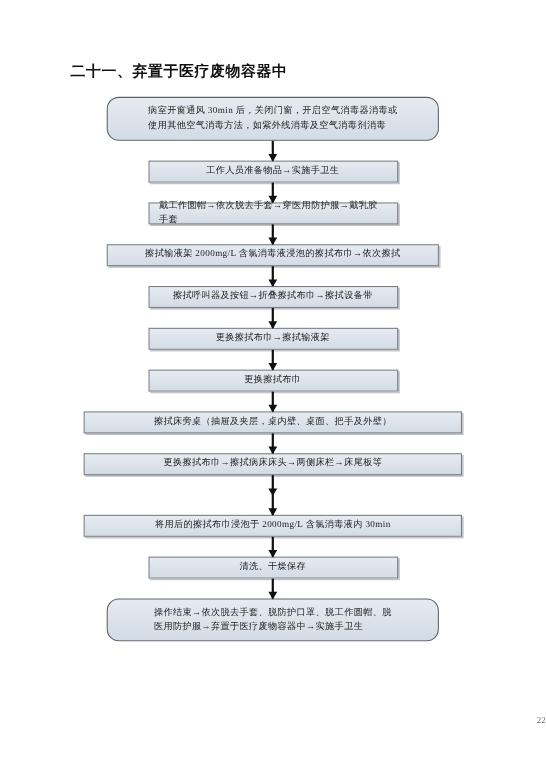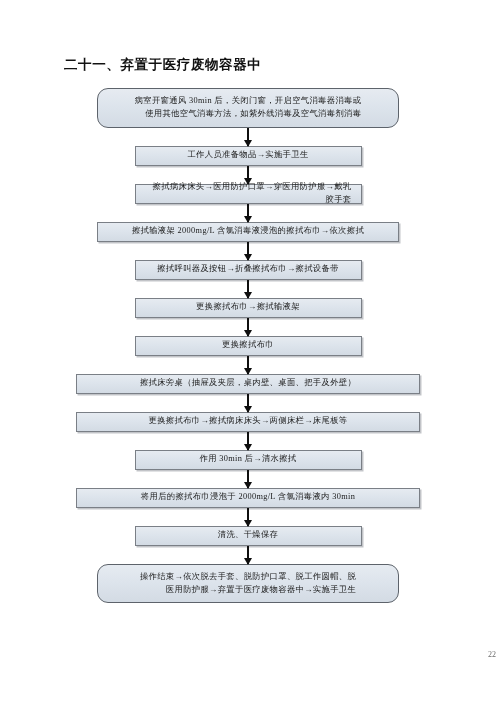--- a/index.html
+++ b/index.html
@@ -52,21 +52,21 @@
     flex-direction: column;
     align-items: center;
     width: 100%;
   }
 
   .node {
     box-sizing: border-box;
     display: flex;
     align-items: center;
     justify-content: center;
-    text-align: right;
+    text-align: left;
     color: #1a1a1a;
     font-size: 8.3px;
     line-height: 1.55;
     letter-spacing: 0.35px;
     background: linear-gradient(180deg, #e6ebf1 0%, #dde4ec 45%, #d3dbe4 100%);
     border: 1px solid #7a7f86;
     box-shadow: 1.5px 1.5px 0 rgba(120,125,132,0.45);
     padding: 3px 9px;
     font-family: "Liberation Serif", "DejaVu Serif", serif;
   }
@@ -148,21 +148,21 @@
 
     <div class="node-wrap">
       <div class="node rect w-md">
         <span class="node-text">工作人员准备物品→实施手卫生</span>
       </div>
     </div>
     <div class="arrow"></div>
 
     <div class="node-wrap">
       <div class="node rect w-md">
-        <span class="node-text">擦拭病床床头→医用防护口罩→穿医用防护服→戴乳胶手套</span>
+        <span class="node-text">戴工作圆帽→依次脱去手套→穿医用防护服→戴乳胶手套</span>
       </div>
     </div>
     <div class="arrow"></div>
 
     <div class="node-wrap">
       <div class="node rect w-xl">
         <span class="node-text">擦拭输液架 2000mg/L 含氯消毒液浸泡的擦拭布巾→依次擦拭</span>
       </div>
     </div>
     <div class="arrow"></div>
@@ -195,25 +195,20 @@
     </div>
     <div class="arrow"></div>
 
     <div class="node-wrap">
       <div class="node rect w-lg">
         <span class="node-text">更换擦拭布巾→擦拭病床床头→两侧床栏→床尾板等</span>
       </div>
     </div>
     <div class="arrow"></div>
 
-    <div class="node-wrap">
-      <div class="node rect w-md">
-        <span class="node-text">作用 30min 后→清水擦拭</span>
-      </div>
-    </div>
     <div class="arrow"></div>
 
     <div class="node-wrap">
       <div class="node rect w-lg">
         <span class="node-text">将用后的擦拭布巾浸泡于 2000mg/L 含氯消毒液内 30min</span>
       </div>
     </div>
     <div class="arrow"></div>
 
     <div class="node-wrap">

